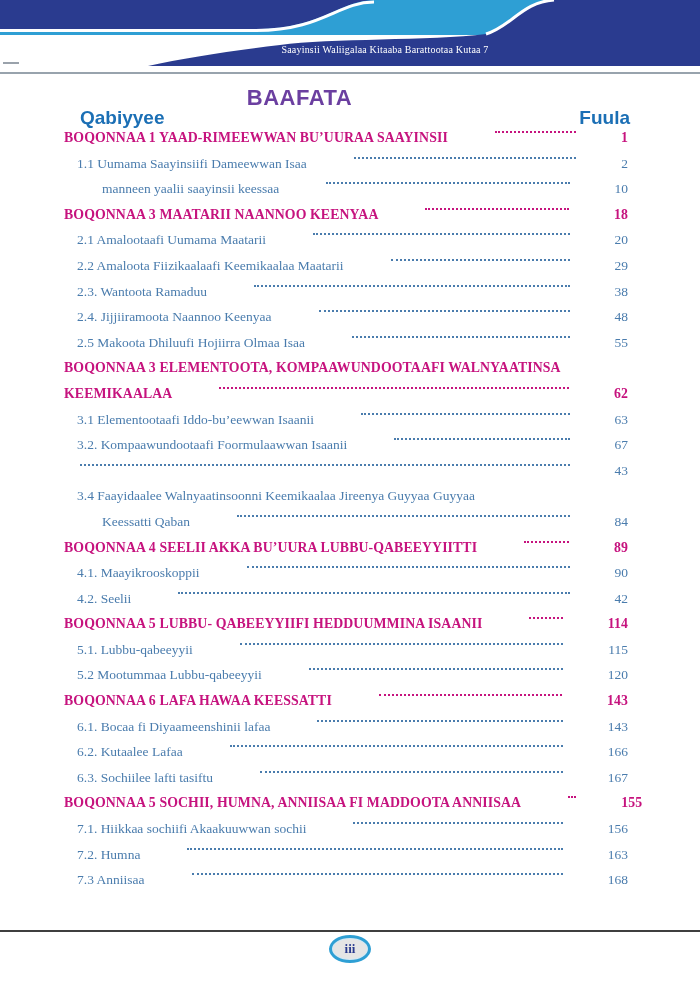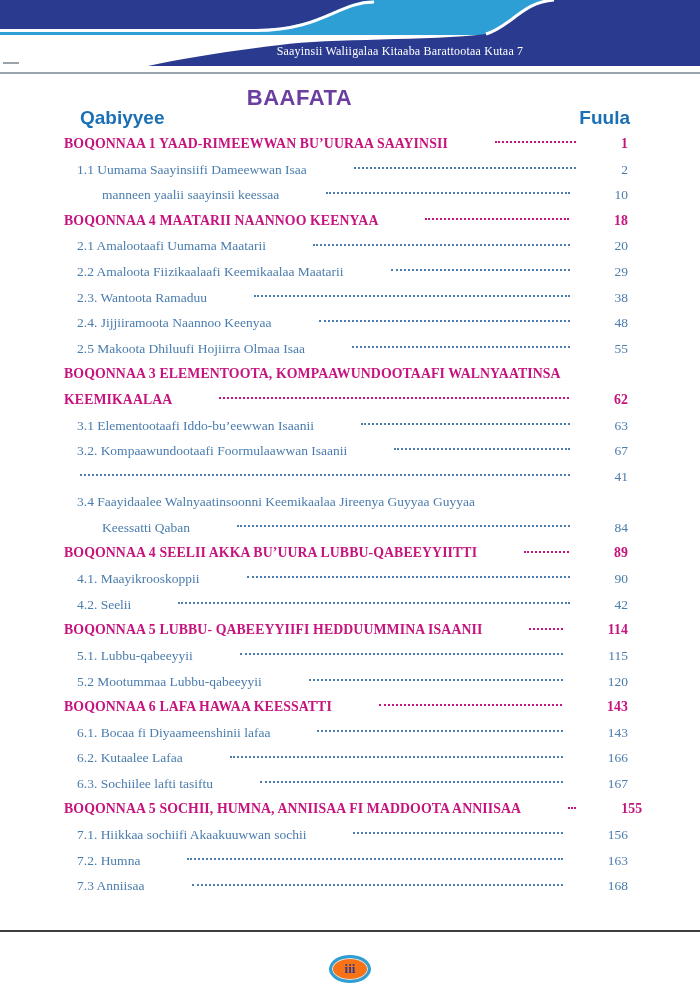--- a/index.html
+++ b/index.html
@@ -4,56 +4,55 @@
 <style>
   html,body{margin:0;padding:0;}
   body{
     width:700px;height:1000px;position:relative;background:#ffffff;
     font-family:"Liberation Serif", serif;overflow:hidden;
   }
   .abs{position:absolute;}
   
   #header-wave{left:0;top:0;width:700px;height:74px;}
   #banner-title{
-    left:245px;top:44px;width:310px;text-align:center;
-    color:#ffffff;font-size:12px;letter-spacing:0.2px;
+    left:230px;top:44px;width:310px;text-align:center;
+    color:#ffffff;font-size:10px;letter-spacing:0.2px;
   }
   #left-margin-mark{left:3px;top:62px;width:16px;height:2px;background:#9aa2ab;}
   #header-rule{left:0;top:72px;width:700px;height:1.6px;background:#98a3ad;}
   
   #page-title{
     left:0;top:85px;width:599px;text-align:center;
     font-family:"Liberation Sans", sans-serif;font-weight:bold;
     font-size:22px;letter-spacing:0.5px;color:var(--purple,#6B3FA0);
   }
   #col-heads{
     left:80px;top:107px;width:550px;display:flex;justify-content:space-between;
     font-family:"Liberation Sans", sans-serif;font-weight:bold;
     font-size:19px;color:var(--colBlue,#1B6FB5);
   }
   
   #toc-list{left:64px;top:131px;width:564px;}
-  .toc-row{display:flex;align-items:center;height:25.6px;line-height:1;gap:44px;}
+  .toc-row{display:flex;align-items:flex-start;height:25.6px;line-height:1;gap:44px;}
   .toc-text{white-space:nowrap;}
   .kind-chapter{color:var(--chapterPink,#C6137E);font-weight:bold;font-size:13.8px;letter-spacing:0.1px;}
   .kind-sub{color:var(--subBlue,#4A7CAD);font-size:13.5px;}
   .indent-1{padding-left:13px;}
   .indent-2{padding-left:38px;}
   .dots{flex:1 1 auto;min-width:8px;border-bottom:2px dotted currentColor;margin:0 1px 3px 3px;}
   .toc-page{white-space:nowrap;}
   
   #footer-rule{left:0;top:930px;width:700px;height:1.6px;background:#3f3f3f;}
   #page-number-badge{
     left:50%;top:935px;transform:translateX(-50%);
     width:36px;height:22px;border:3.5px solid var(--lightblue,#2E9FD4);
-    border-radius:50%;background:#f97316;
+    border-radius:50%;background:#e5e5e5;
     display:flex;align-items:center;justify-content:center;
     color:var(--navy,#2A3B8F);font-weight:bold;font-size:13px;
     box-shadow:inset 0 0 0 1px #cfe9f7;
-    margin-top:20px;
   }
 </style>
 </head>
 <body>
 
 <svg id="header-wave" class="abs" viewBox="0 0 700 74" xmlns="http://www.w3.org/2000/svg">
   <rect x="0" y="0" width="700" height="35" fill="#2E9FD4"></rect>
 
   <path d="M0,0 H374 C338,1 322,29 256,29 L0,29 Z" fill="#2A3B8F"></path>
   <path d="M0,30.5 H256 C322,30.5 338,2 374,2" fill="none" stroke="#ffffff" stroke-width="3"></path>
@@ -84,21 +83,21 @@
       <span class="toc-text">1.1 Uumama Saayinsiifi Dameewwan Isaa</span>
       <span class="dots"></span>
       <span class="toc-page">2</span>
     </div>
     <div class="toc-row kind-sub indent-2">
       <span class="toc-text">manneen yaalii saayinsii keessaa</span>
       <span class="dots"></span>
       <span class="toc-page">10</span>
     </div>
     <div class="toc-row kind-chapter indent-0">
-      <span class="toc-text">BOQONNAA 4 MAATARII NAANNOO KEENYAA</span>
+      <span class="toc-text">BOQONNAA 3 MAATARII NAANNOO KEENYAA</span>
       <span class="dots"></span>
       <span class="toc-page">18</span>
     </div>
     <div class="toc-row kind-sub indent-1">
       <span class="toc-text">2.1 Amalootaafi Uumama Maatarii</span>
       <span class="dots"></span>
       <span class="toc-page">20</span>
     </div>
     <div class="toc-row kind-sub indent-1">
       <span class="toc-text">2.2 Amaloota Fiizikaalaafi Keemikaalaa Maatarii</span>
@@ -133,21 +132,21 @@
       <span class="dots"></span>
       <span class="toc-page">63</span>
     </div>
     <div class="toc-row kind-sub indent-1">
       <span class="toc-text">3.2. Kompaawundootaafi Foormulaawwan Isaanii</span>
       <span class="dots"></span>
       <span class="toc-page">67</span>
     </div>
     <div class="toc-row kind-sub indent-1">
       <span class="dots"></span>
-      <span class="toc-page">41</span>
+      <span class="toc-page">43</span>
     </div>
     <div class="toc-row kind-sub indent-1">
       <span class="toc-text">3.4    Faayidaalee Walnyaatinsoonni Keemikaalaa Jireenya Guyyaa Guyyaa</span>
     </div>
     <div class="toc-row kind-sub indent-2">
       <span class="toc-text">Keessatti Qaban</span>
       <span class="dots"></span>
       <span class="toc-page">84</span>
     </div>
     <div class="toc-row kind-chapter indent-0">

